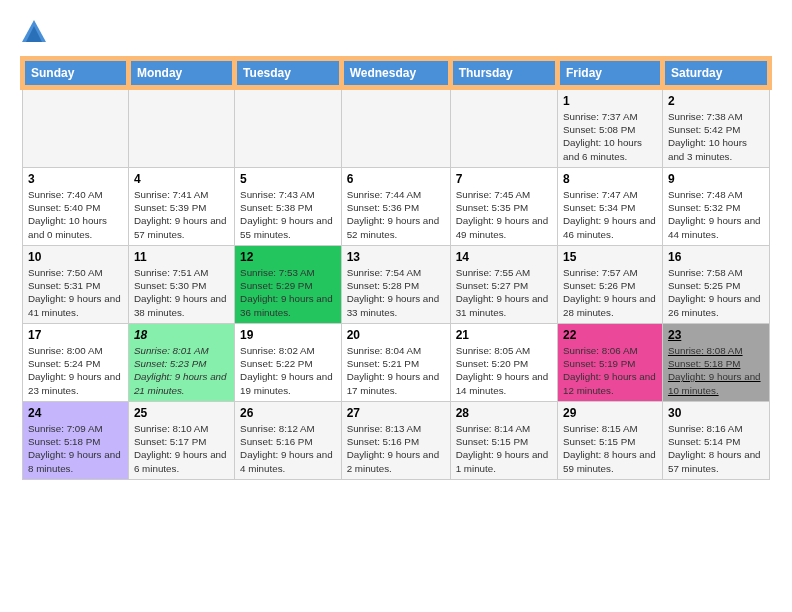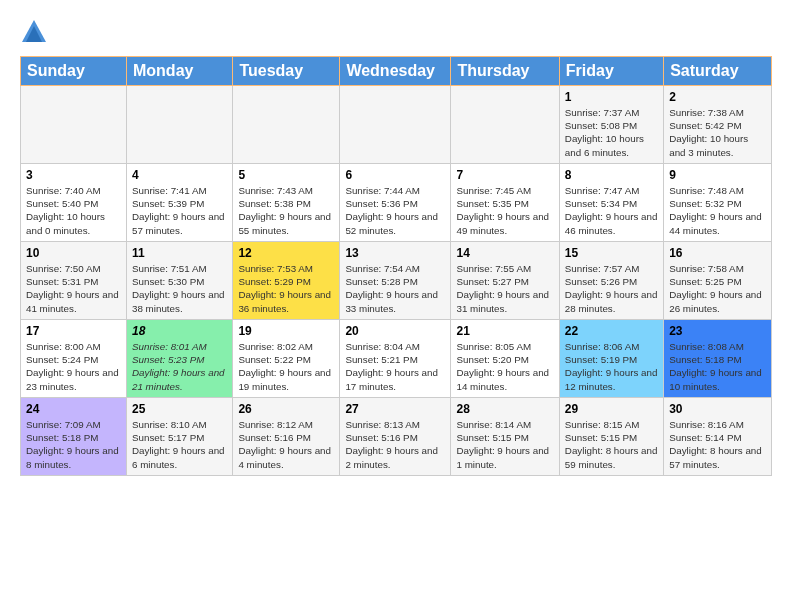--- a/index.html
+++ b/index.html
@@ -62,22 +62,22 @@
       font-size: 10.5px;
     }
     .calendar thead tr {
       background-color: #4a90d9;
       color: #fff;
     }
     .calendar thead th {
       padding: 5px 6px;
       text-align: left;
       font-weight: bold;
-      font-size: 16px;
-      border: 1px solid #fdba74;
+      font-size: 12px;
+      border: 5px solid #fdba74;
     }
     .calendar tbody tr {
       vertical-align: top;
     }
     .calendar tbody td {
       border: 1px solid #ccc;
       padding: 4px 5px;
       width: 113px;
       height: 78px;
       background: #fff;
@@ -218,21 +218,21 @@
 Daylight: 9 hours
 and 41 minutes.</div>
           </td>
           <td style="background: rgb(245, 245, 245);">
             <span class="day-number">11</span>
             <div class="day-info">Sunrise: 7:51 AM
 Sunset: 5:30 PM
 Daylight: 9 hours
 and 38 minutes.</div>
           </td>
-          <td style="background: #fde047;">
+          <td style="background: #22c55e;">
             <span class="day-number">12</span>
             <div class="day-info">Sunrise: 7:53 AM
 Sunset: 5:29 PM
 Daylight: 9 hours
 and 36 minutes.</div>
           </td>
           <td style="background: rgb(245, 245, 245);">
             <span class="day-number">13</span>
             <div class="day-info">Sunrise: 7:54 AM
 Sunset: 5:28 PM
@@ -290,28 +290,28 @@
 Daylight: 9 hours
 and 17 minutes.</div>
           </td>
           <td style="background: rgb(255, 255, 255);">
             <span class="day-number">21</span>
             <div class="day-info">Sunrise: 8:05 AM
 Sunset: 5:20 PM
 Daylight: 9 hours
 and 14 minutes.</div>
           </td>
-          <td style="background: #7dd3fc;">
+          <td style="background: #ec4899;">
             <span class="day-number">22</span>
             <div class="day-info">Sunrise: 8:06 AM
 Sunset: 5:19 PM
 Daylight: 9 hours
 and 12 minutes.</div>
           </td>
-          <td style="background: #3b82f6;">
+          <td style="background: #a3a3a3; text-decoration: underline;">
             <span class="day-number">23</span>
             <div class="day-info">Sunrise: 8:08 AM
 Sunset: 5:18 PM
 Daylight: 9 hours
 and 10 minutes.</div>
           </td>
         </tr>
         <tr>
           <td style="background: #c4b5fd;">
             <span class="day-number">24</span>

